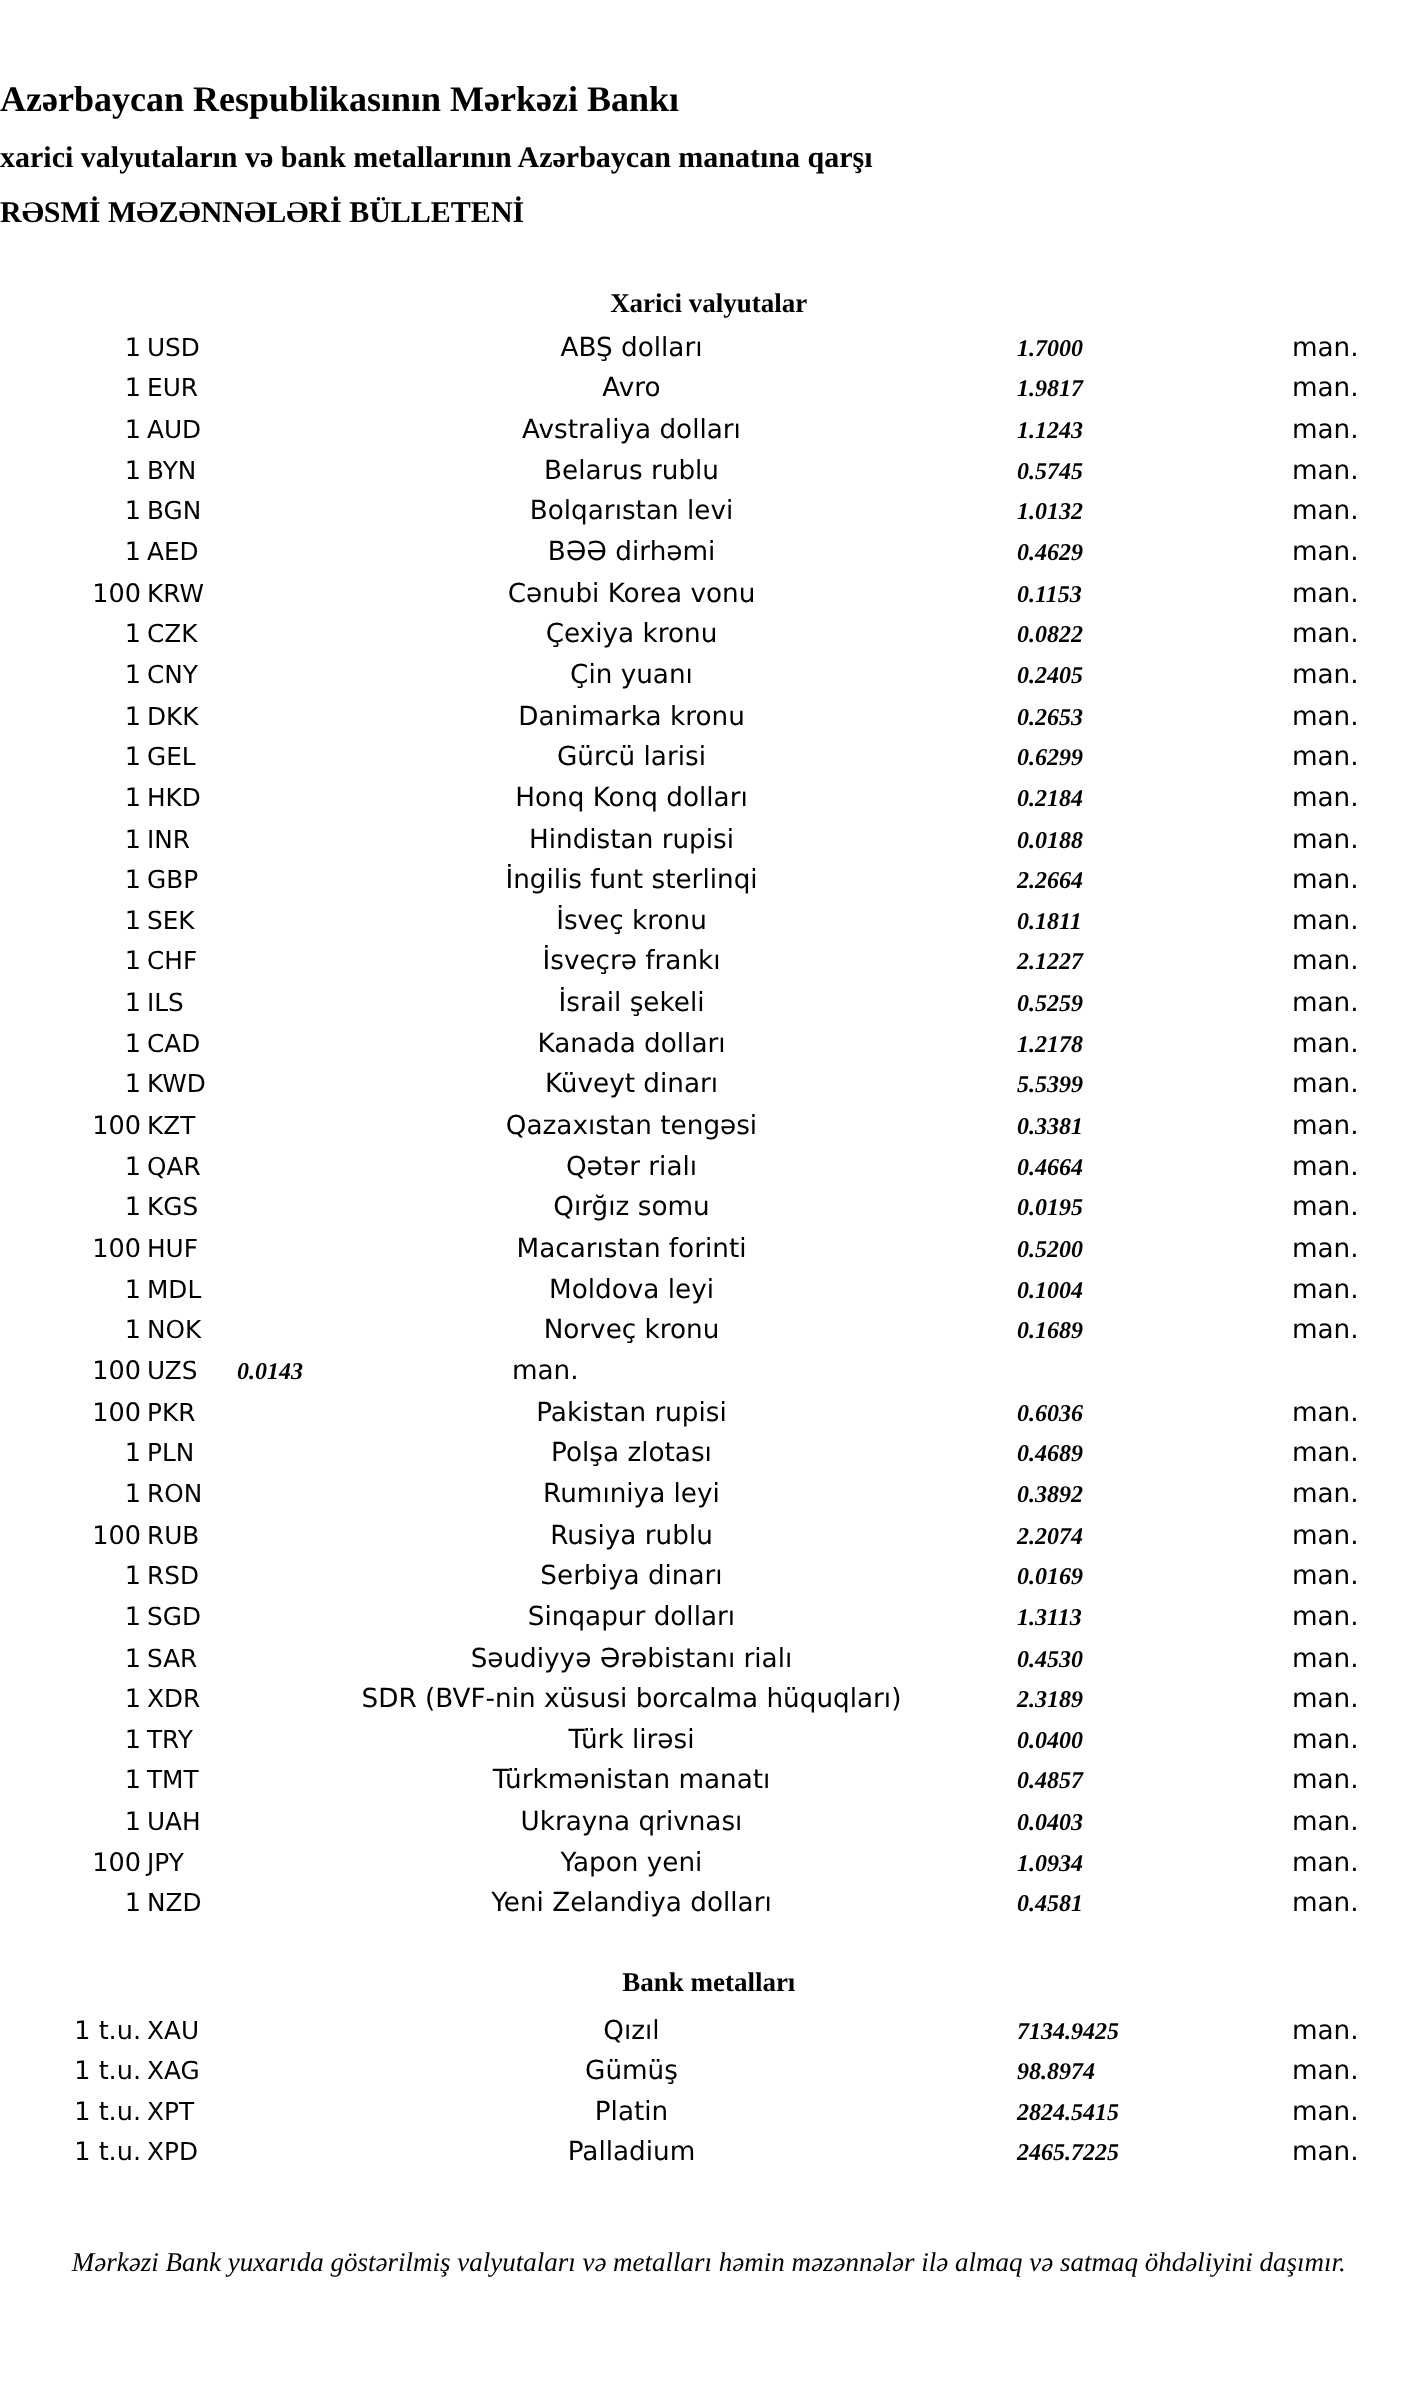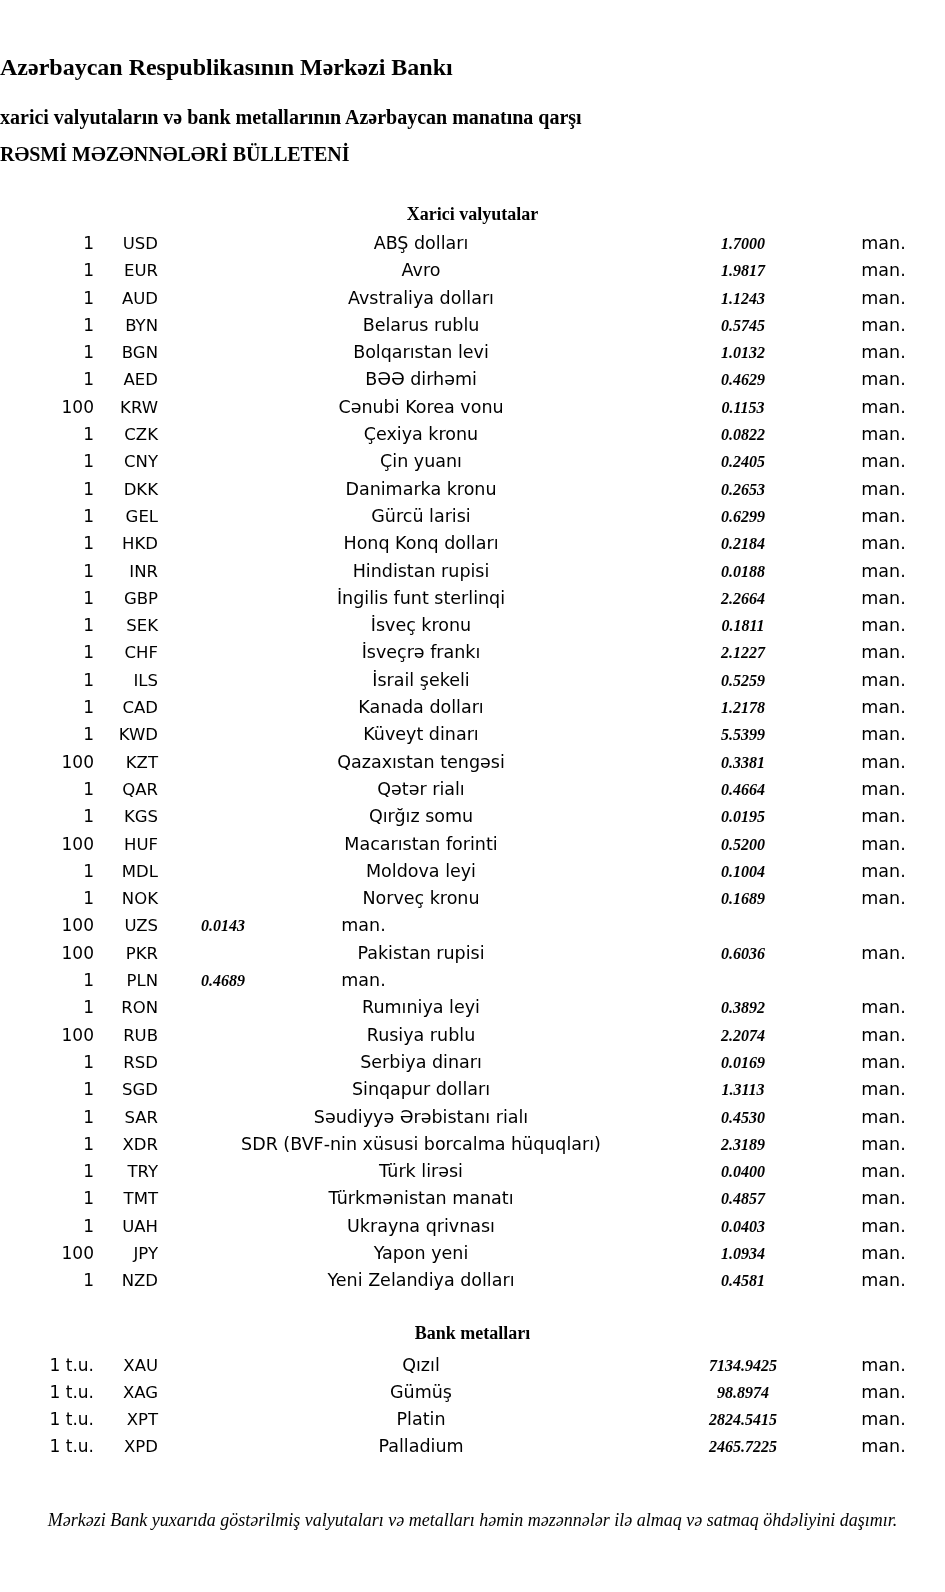--- a/index.html
+++ b/index.html
@@ -8,40 +8,40 @@
     background:#ffffff; color:#000000;
     font-family:"DejaVu Sans", sans-serif;
     overflow:hidden;
   }
   .doc { width:945px; height:1592px; position:relative; }
 
   
   .doc-header { font-family:"Liberation Serif", serif; font-weight:bold; }
   .title    { margin-top:50px; font-size:24px; line-height:34px; }
   .dateline { margin-top:16px; font-size:19px; line-height:26px; }
-  .subject  { margin-top:20px;  font-size:20px; line-height:27px; }
+  .subject  { margin-top:8px;  font-size:20px; line-height:27px; }
   .bulletin { margin-top:9px;  font-size:20px; line-height:28px; }
 
   .section-title {
     margin-top:34px; text-align:center;
     font-family:"Liberation Serif", serif; font-weight:bold;
     font-size:18px; line-height:25px;
   }
   .section-title.metals { margin-top:26px; }
 
   .rows { margin-top:3px; }
   .rows.metals { margin-top:6px; }
 
   .row { display:flex; align-items:baseline; height:27.3px; line-height:27.3px; }
   .cell { white-space:nowrap; }
   .qty  { width:94px;  text-align:right; font-size:17px; }
-  .code { width:60px;  margin-left:4px; text-align:right; font-size:16.5px; }
+  .code { width:60px;  margin-left:4px; text-align:left; font-size:16.5px; }
   .name { flex:1; padding-left:6px; text-align:center; font-size:17.5px; }
   .rate {
-    width:130px; text-align:center;
+    width:130px; text-align:left;
     font-family:"Liberation Serif", serif; font-style:italic; font-weight:bold;
     font-size:16px;
   }
   .unit { width:137px; box-sizing:border-box; padding-left:14px; text-align:center; font-size:17.5px; }
 
   .footnote {
     margin-top:48px; padding:0 30px;
     font-family:"Liberation Serif", serif; font-style:italic;
     font-size:18px; line-height:22px;
     text-align:center;
@@ -244,20 +244,21 @@
       <div class="row">
         <span class="cell qty">100</span>
         <span class="cell code">PKR</span>
         <span class="cell name">Pakistan rupisi</span>
         <span class="cell rate">0.6036</span>
         <span class="cell unit">man.</span>
       </div>
       <div class="row">
         <span class="cell qty">1</span>
         <span class="cell code">PLN</span>
+        <span class="cell name">Polşa zlotası</span>
         <span class="cell rate">0.4689</span>
         <span class="cell unit">man.</span>
       </div>
       <div class="row">
         <span class="cell qty">1</span>
         <span class="cell code">RON</span>
         <span class="cell name">Rumıniya leyi</span>
         <span class="cell rate">0.3892</span>
         <span class="cell unit">man.</span>
       </div>

